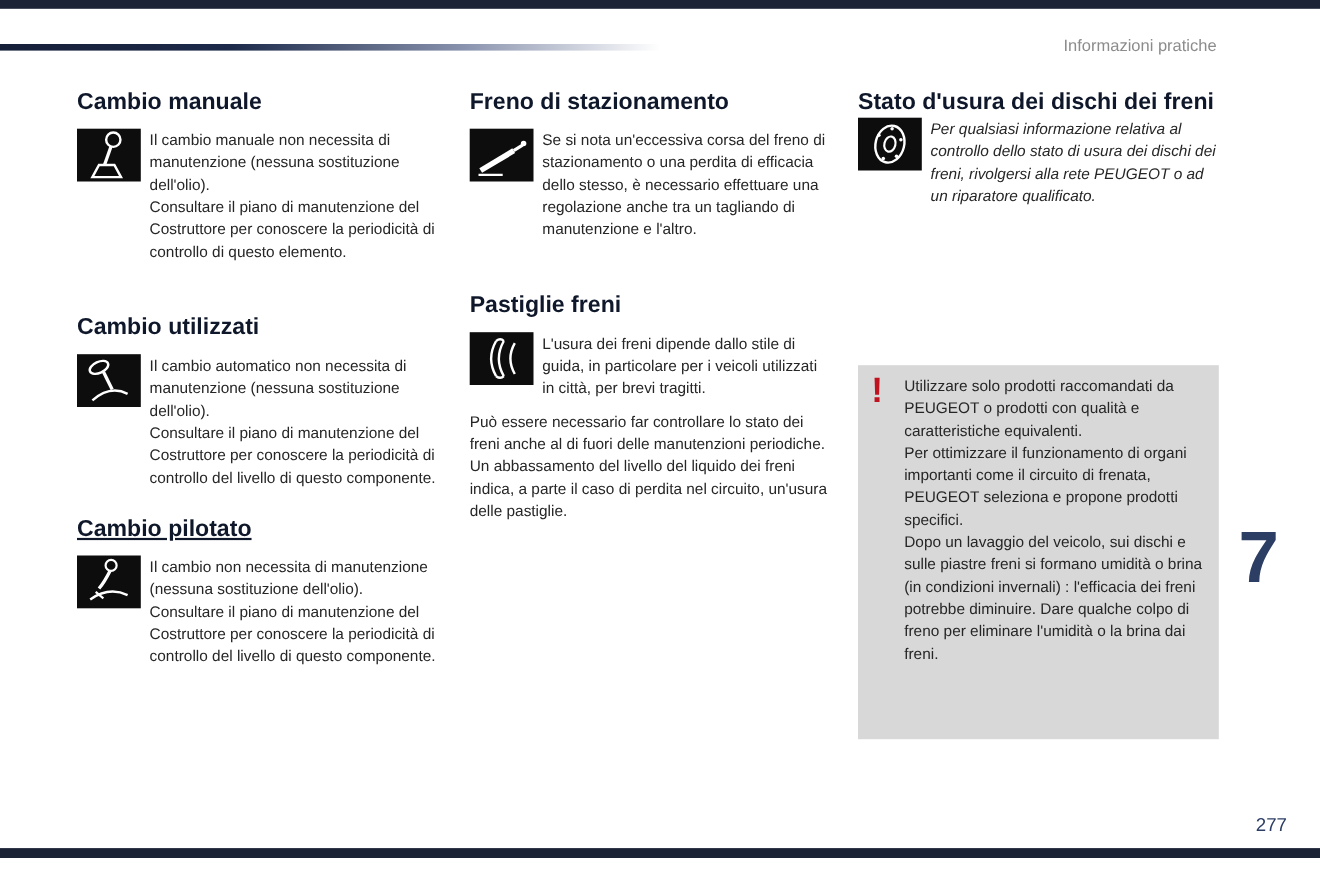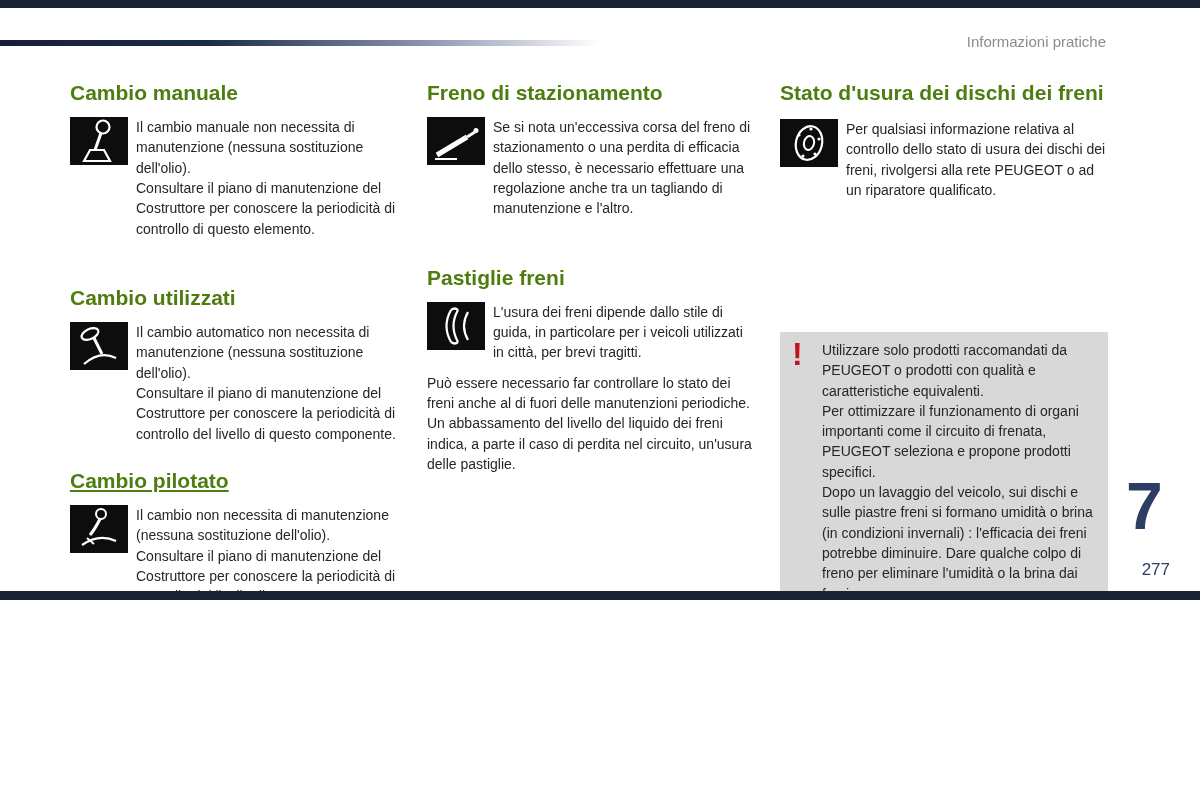--- a/index.html
+++ b/index.html
@@ -1,32 +1,32 @@
 <!DOCTYPE html>
 <html><head>
 <meta charset="utf-8">
 <style>
   * { margin:0; padding:0; box-sizing:border-box; }
   html,body { background:#ffffff; }
   body { font-family:"Liberation Sans", sans-serif; }
-  .page { position:relative; width:1200px; height:600px; background:#ffffff; overflow:hidden; }
+  .page { position:relative; width:1200px; height:780px; background:#ffffff; overflow:hidden; }
 
   .bar-top    { position:absolute; top:0; left:0; width:1200px; height:8px; background:#1b2336; }
   .bar-bottom { position:absolute; bottom:0; left:0; width:1200px; height:9px; background:#1b2336; }
 
   .header-label { position:absolute; top:33px; right:94px; font-size:15px; color:#8c8c8c; }
   .header-rule  { position:absolute; top:40px; left:0; width:600px; height:6px;
                   background:linear-gradient(to right,#161f38 0%,#1d2a4a 35%,#8892ad 70%,rgba(237,239,244,0) 100%); }
 
   .col  { position:absolute; top:80px; width:330px; }
   .col1 { left:70px; }
   .col2 { left:427px; }
   .col3 { left:780px; }
 
-  h2 { font-size:21px; font-weight:bold; color:#4d7c0f; line-height:1.2; }
+  h2 { font-size:21px; font-weight:bold; color:#0f172a; line-height:1.2; }
   p  { font-size:14px; line-height:1.45; color:#262626; white-space:pre-line; }
 
   .icon-text { display:flex; gap:8px; margin-top:12px; align-items:flex-start; }
   .icon-box  { flex:0 0 58px; height:48px; background:#0d0d0d; }
   .icon-box svg { width:58px; height:48px; display:block; }
   .icon-text p { flex:1; }
 
   .mt10 { margin-top:10px; }
   .mt24 { margin-top:24px;text-decoration:underline; }
   .mt46 { margin-top:46px; }
@@ -131,21 +131,21 @@
       <p class="mt10">Può essere necessario far controllare lo stato dei freni anche al di fuori delle manutenzioni periodiche.
 Un abbassamento del livello del liquido dei freni indica, a parte il caso di perdita nel circuito, un'usura delle pastiglie.</p>
     </section>
 
   </div>
 
   <div class="col col3">
 
     <section>
       <h2>Stato d'usura dei dischi dei freni</h2>
-      <div class="icon-text" style="margin-top:14px;">
+      <div class="icon-text" style="margin-top:2px;font-style:italic;">
         <div class="icon-box">
           <svg viewBox="0 0 58 48">
             <ellipse cx="29" cy="24" rx="13" ry="17" fill="none" stroke="#fff" stroke-width="2.2" transform="rotate(14 29 24)"></ellipse>
             <ellipse cx="29" cy="24" rx="5" ry="7" fill="none" stroke="#fff" stroke-width="2" transform="rotate(14 29 24)"></ellipse>
             <circle cx="31" cy="10" r="1.6" fill="#fff"></circle>
             <circle cx="39" cy="20" r="1.6" fill="#fff"></circle>
             <circle cx="35" cy="35" r="1.6" fill="#fff"></circle>
             <circle cx="23" cy="37" r="1.6" fill="#fff"></circle>
             <circle cx="19" cy="16" r="1.6" fill="#fff"></circle>
           </svg>

